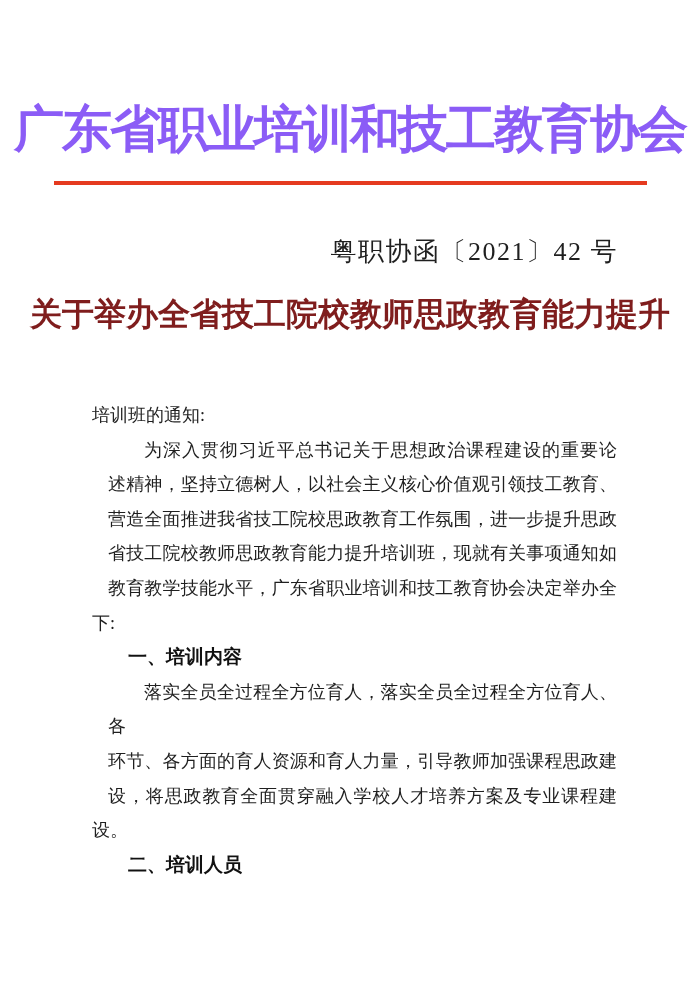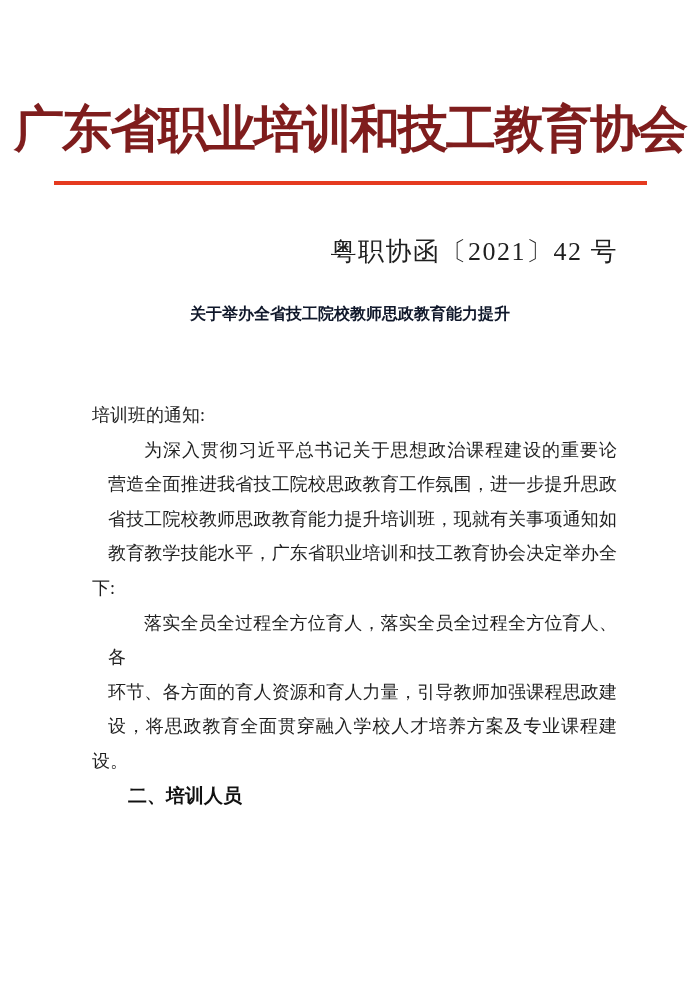--- a/index.html
+++ b/index.html
@@ -42,24 +42,24 @@
     font-size: 26px;
     letter-spacing: 1.5px;
     white-space: nowrap;
   }
   .notice-title {
     position: absolute;
     top: 296px;
     left: 0;
     width: 700px;
     text-align: center;
-    font-size: 16px;
+    font-size: 32px;
     font-weight: 700;
     line-height: 36px;
-    color: #0f172a;
+    color: #7f1d1d;
   }
   .body-text {
     position: absolute;
     top: 398px;
     left: 92px;
     width: 525px;
     font-size: 18px;
     line-height: 34.6px;
   }
   .line {
@@ -79,38 +79,40 @@
     font-weight: 700;
     font-size: 19px;
     color: #111111;
   }
 </style>
 </head>
 <body>
 
 <div class="page">
 
-  <div class="letterhead" style="color: #7f1d1d;">广东省职业培训和技工教育协会</div>
+  <div class="letterhead" style="color: #8b5cf6;">广东省职业培训和技工教育协会</div>
 
   <div class="letterhead-rule" style="background-color: rgb(229, 58, 31);"></div>
 
   <div class="doc-number">粤职协函〔2021〕42 号</div>
 
   <div class="notice-title">
     <div>关于举办全省技工院校教师思政教育能力提升</div>
   </div>
 
   <div class="body-text">
     <div class="line">培训班的通知:</div>
     <div>
         <div class="line in j">为深入贯彻习近平总书记关于思想政治课程建设的重要论</div>
+        <div class="line j">述精神，坚持立德树人，以社会主义核心价值观引领技工教育、</div>
         <div class="line j">营造全面推进我省技工院校思政教育工作氛围，进一步提升思政</div>
         <div class="line j">省技工院校教师思政教育能力提升培训班，现就有关事项通知如</div>
         <div class="line j">教育教学技能水平，广东省职业培训和技工教育协会决定举办全</div>
         <div class="line">下:</div>
+        <div class="line in hd">一、培训内容</div>
         <div class="line in j">落实全员全过程全方位育人，落实全员全过程全方位育人、各</div>
         <div class="line j">环节、各方面的育人资源和育人力量，引导教师加强课程思政建</div>
         <div class="line j">设，将思政教育全面贯穿融入学校人才培养方案及专业课程建</div>
         <div class="line">设。</div>
         <div class="line in hd">二、培训人员</div>
       </div>
   </div>
 
 </div>
 

